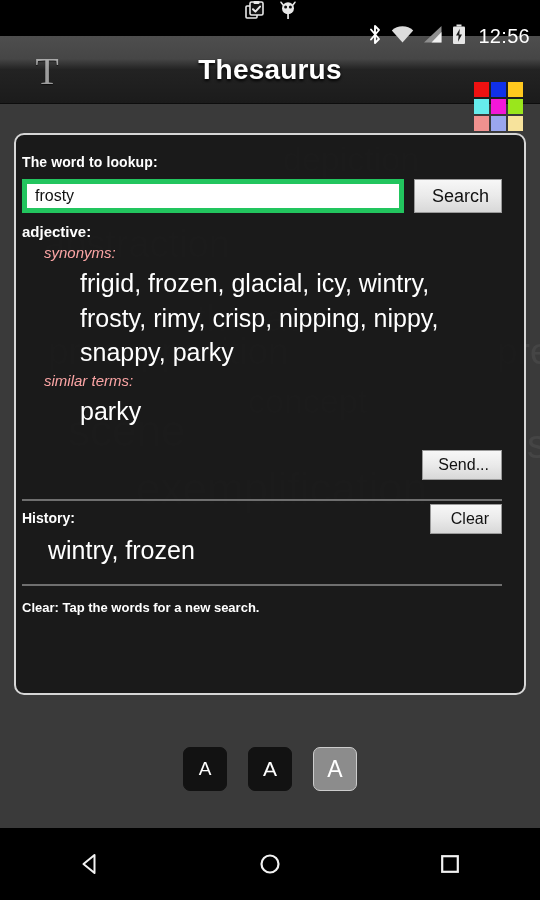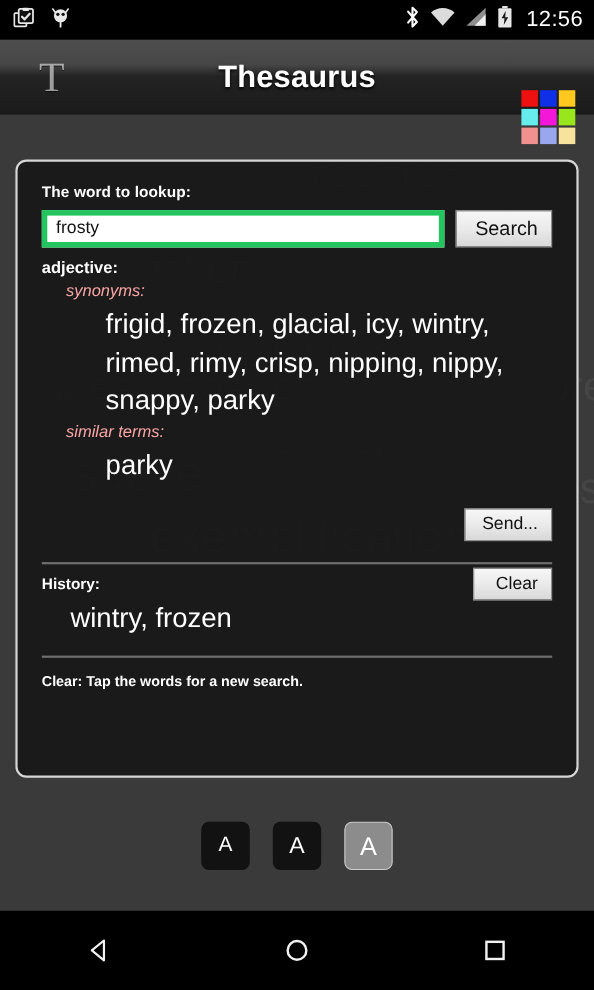--- a/index.html
+++ b/index.html
@@ -17,20 +17,21 @@
   }
 
   
   #status-bar {
     position:absolute; top:0; left:0;
     width:540px; height:36px;
     background:#000;
     display:flex; align-items:center;
     padding:0 10px 0 12px;
     z-index:40;
+    flex-direction:column;
   }
   #status-left { display:flex; align-items:center; gap:14px; }
   #status-right { margin-left:auto; display:flex; align-items:center; gap:9px; }
   .sb-ico { display:block; }
   #clock {
     color:#fff; font-size:20px; font-weight:400;
     letter-spacing:0.3px; margin-left:3px;
     font-family:"Liberation Sans", sans-serif;
   }
 
@@ -76,27 +77,27 @@
   }
   #watermark span {
     position:absolute;
     color:#ffffff; opacity:.055;
     font-weight:400; white-space:nowrap;
     font-family:"Liberation Sans", sans-serif;
   }
 
   
   #card {
-    position:absolute; left:14px; top:145px;
+    position:absolute; left:14px; top:133px;
     width:512px; height:562px;
     background:rgba(24,24,24,.93);
     border:2px solid #d6d6d6;
     border-radius:10px;
     z-index:10;
-    padding:19px 22px 0 22px;
+    padding:19px 22px 0 6px;
   }
   .field-label {
     color:#ffffff; font-size:14px; font-weight:bold;
     letter-spacing:.1px;
   }
 
   
   #search-row {
     display:flex; align-items:stretch; gap:10px;
     margin-top:9px;
@@ -293,21 +294,21 @@
     <div class="field-label">The word to lookup:</div>
 
     <div id="search-row">
       <input id="search-input" type="text" value="frosty" style="">
       <button id="search-button" class="btn">Search</button>
     </div>
 
     <div id="pos">adjective:</div>
 
     <div class="sub-label">synonyms:</div>
-    <div class="word-block">frigid, frozen, glacial, icy, wintry, rimed, rimy, crisp, nipping, nippy, snappy, parky</div>
+    <div class="word-block">frigid, frozen, glacial, icy, wintry, frosty, rimy, crisp, nipping, nippy, snappy, parky</div>
 
     <div class="sub-label" id="similar-block">similar terms:</div>
     <div class="word-block">parky</div>
 
     <div id="send-row">
       <button id="send-button" class="btn">Send...</button>
     </div>
 
     <hr class="rule">
 

